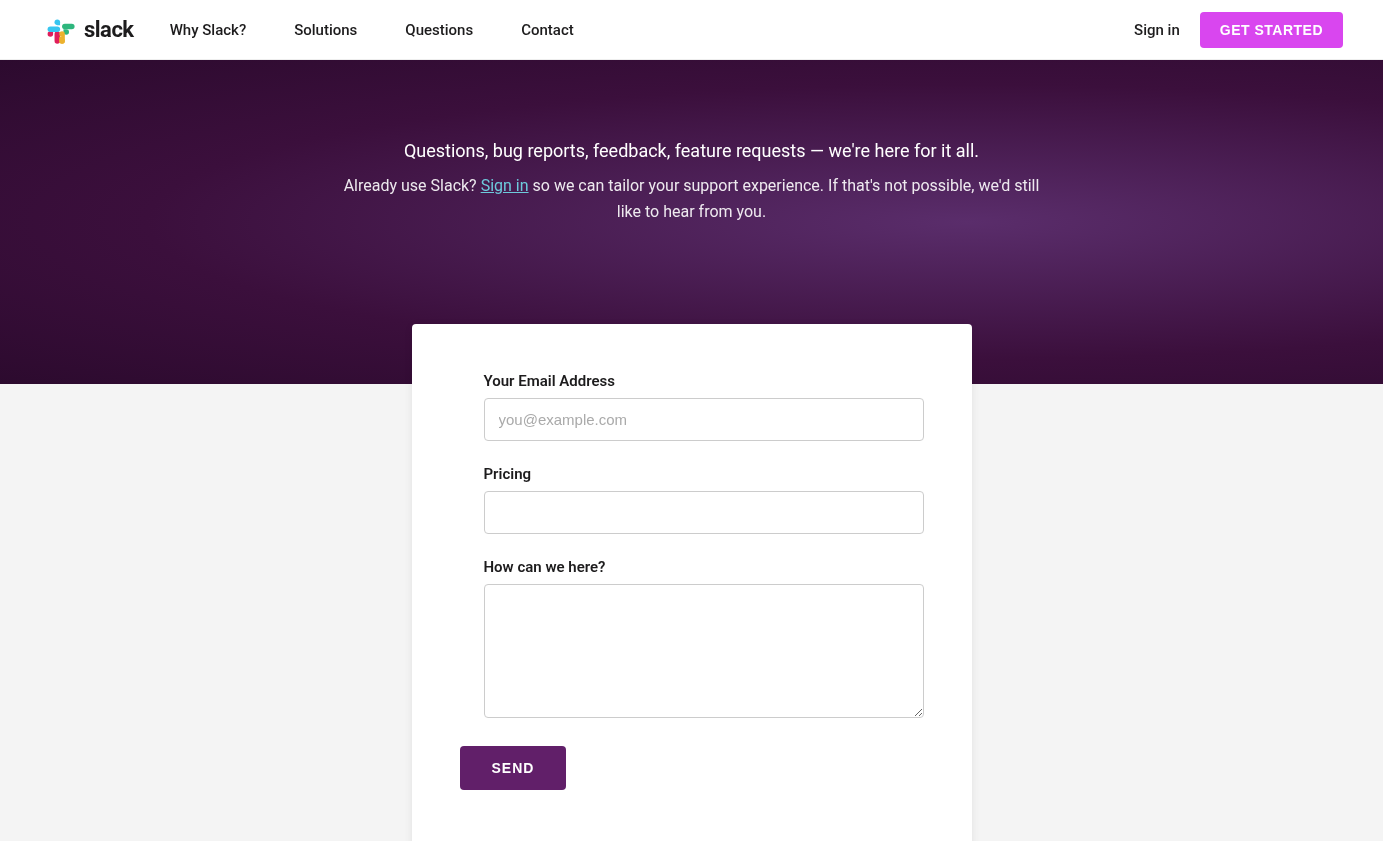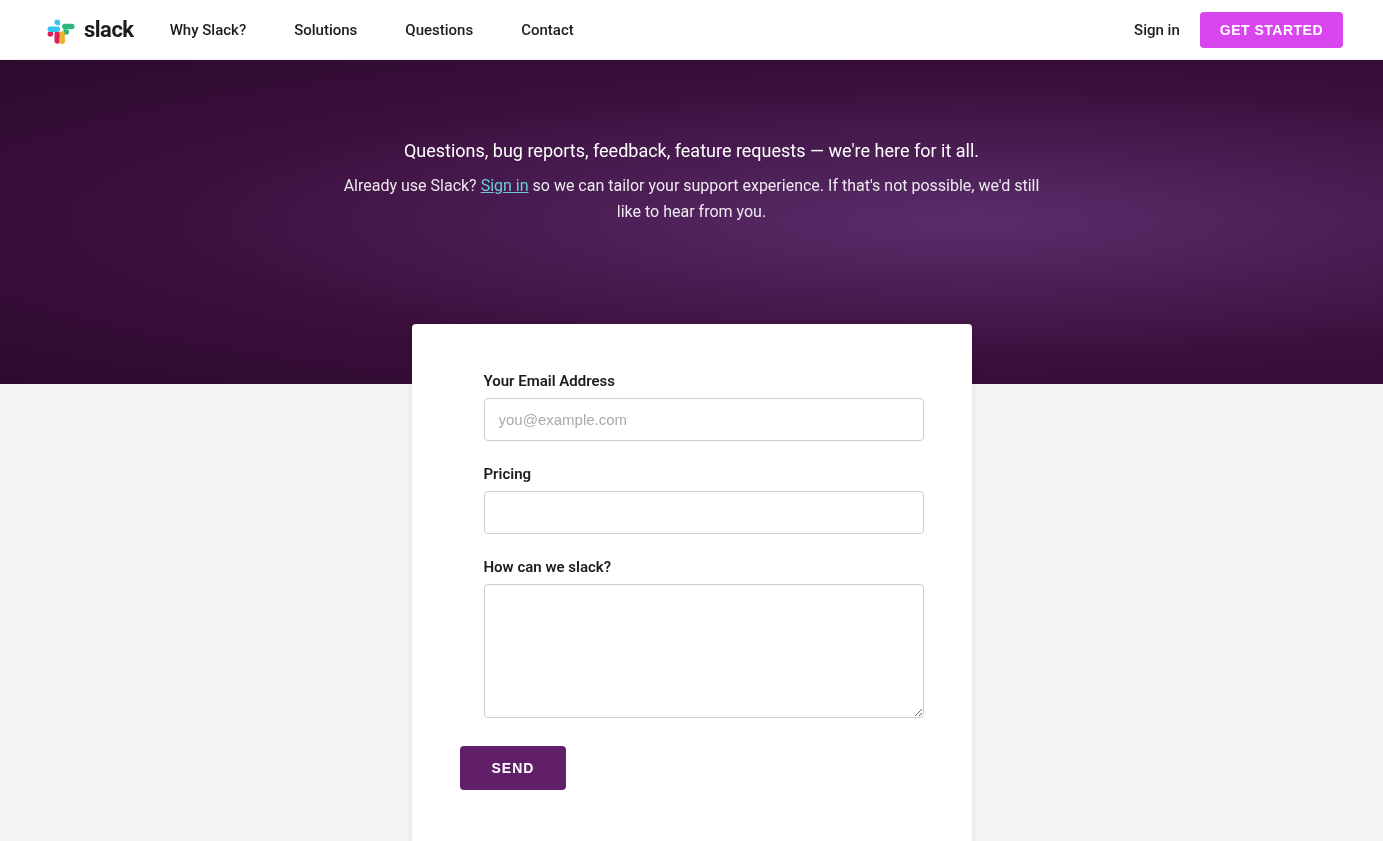--- a/index.html
+++ b/index.html
@@ -254,20 +254,20 @@
       <label class="form-label" for="email-input">Your Email Address</label>
       <input class="form-input" id="email-input" type="email" placeholder="you@example.com" style="">
     </div>
 
     <div class="form-group">
       <label class="form-label" for="subject-input">Pricing</label>
       <input class="form-input" id="subject-input" type="text" style="">
     </div>
 
     <div class="form-group">
-      <label class="form-label" for="help-textarea">How can we slack?</label>
+      <label class="form-label" for="help-textarea">How can we here?</label>
       <textarea class="form-textarea" id="help-textarea" rows="6" style=""></textarea>
     </div>
 
     <button class="send-btn">SEND</button>
 
   </div>
 </div>
 
 </body></html>

